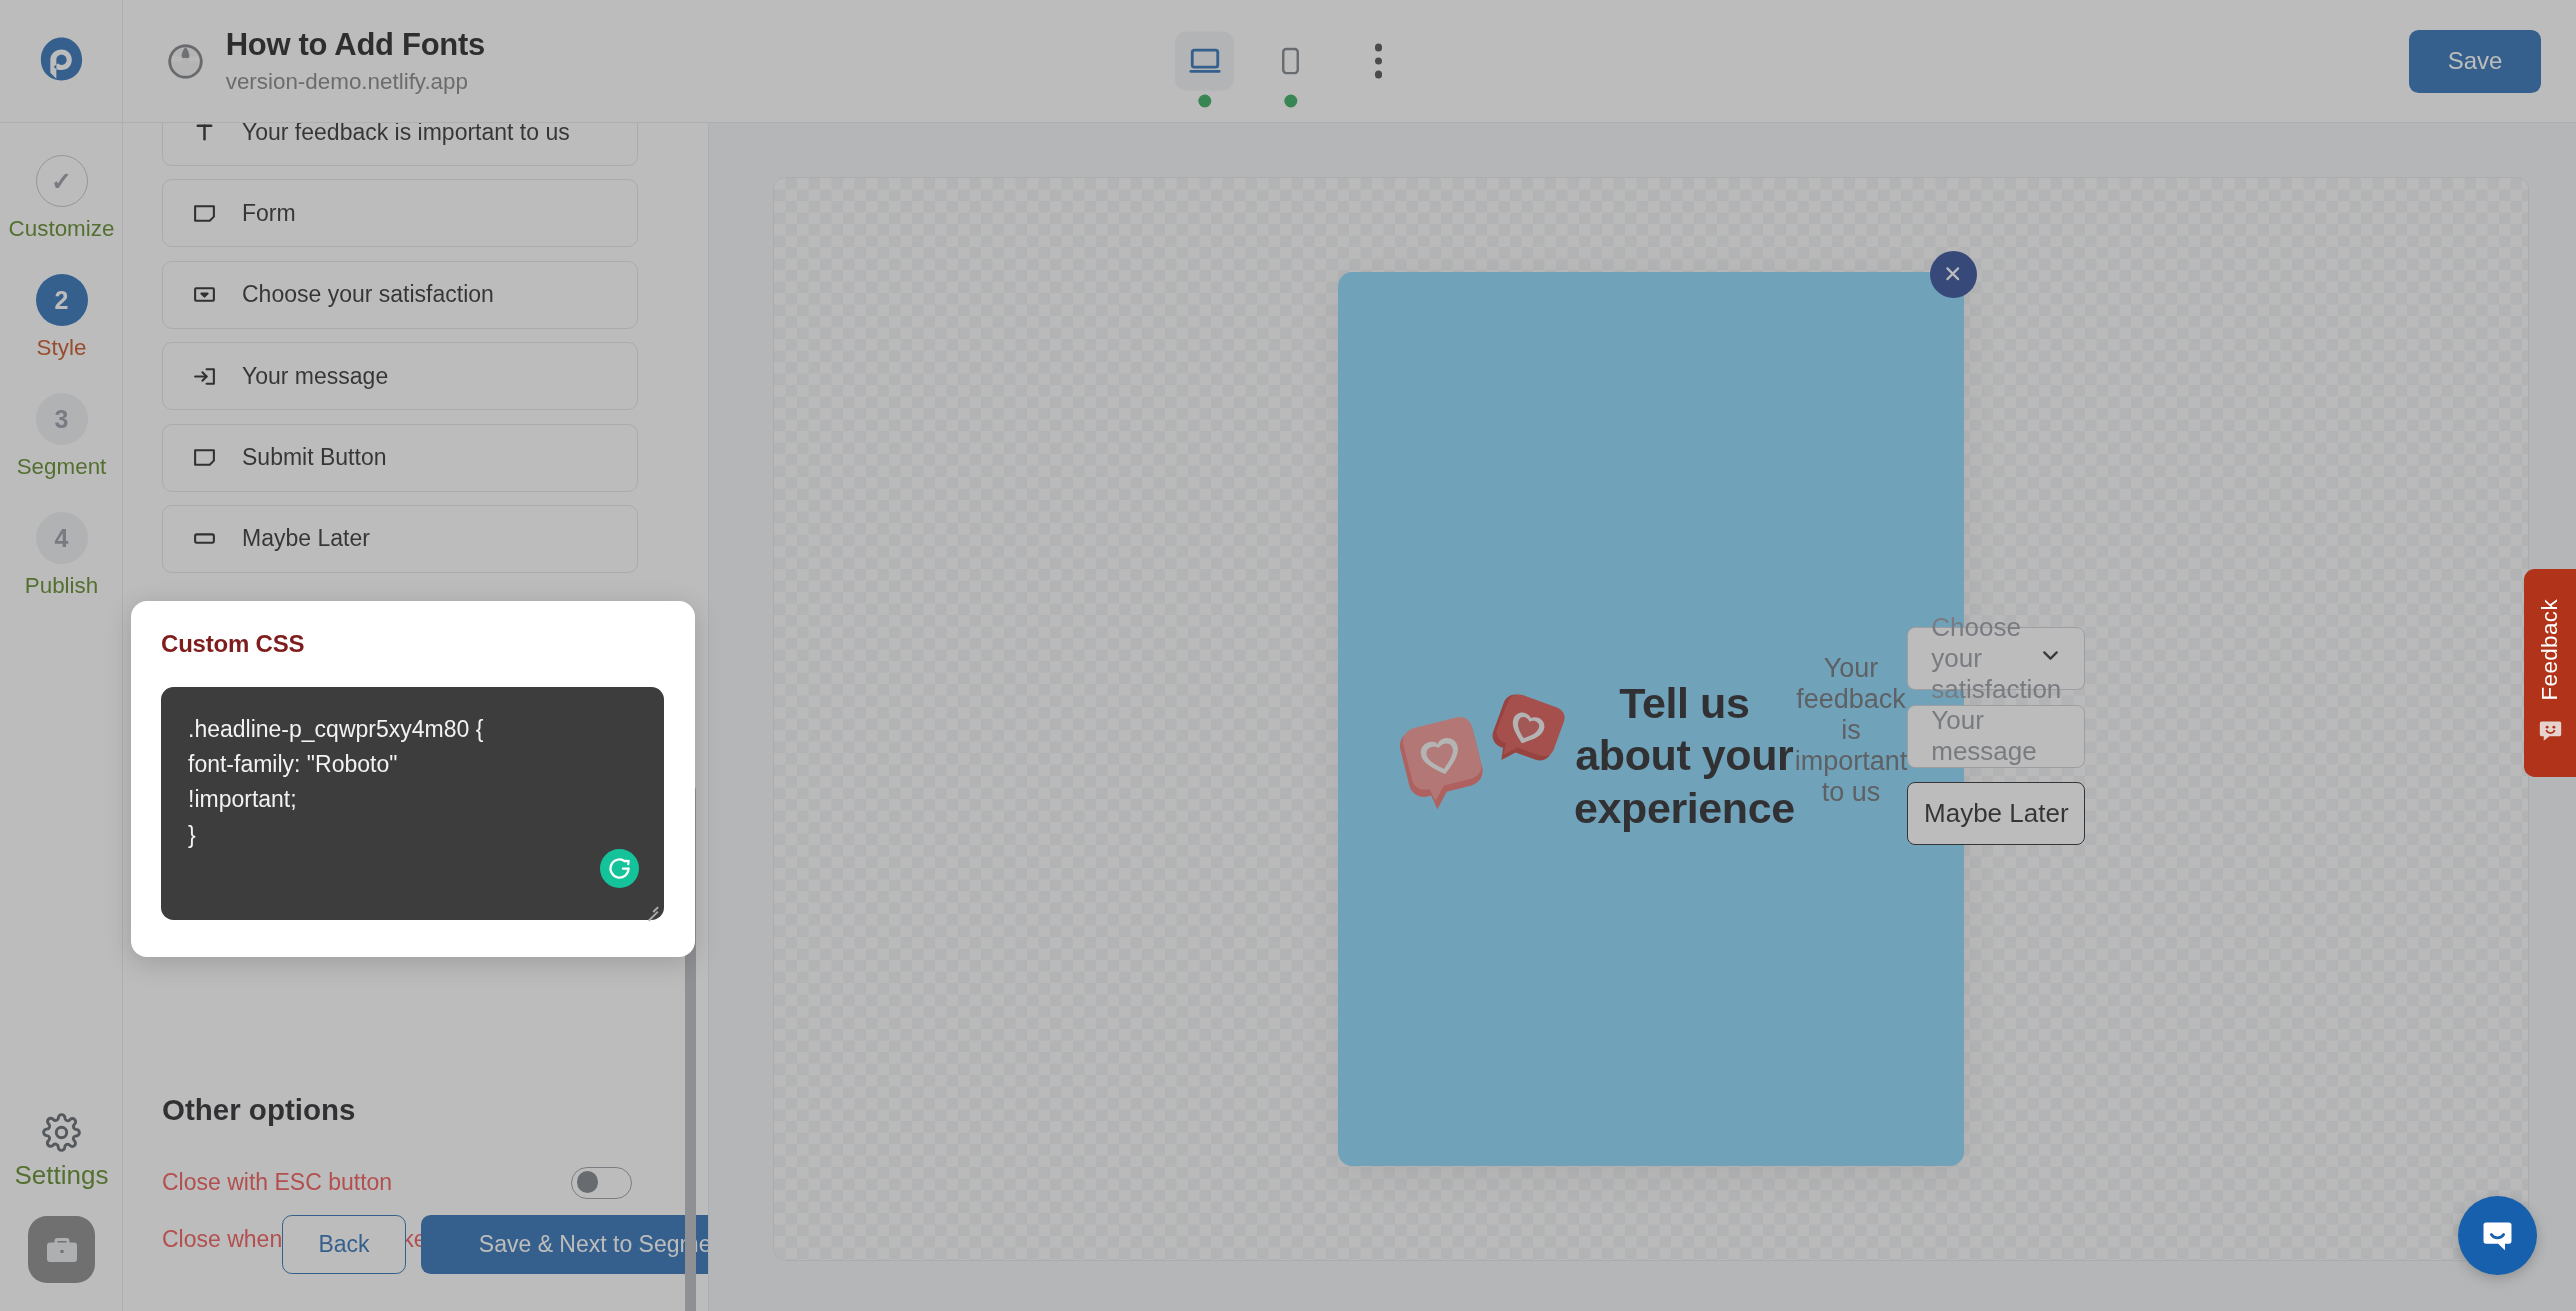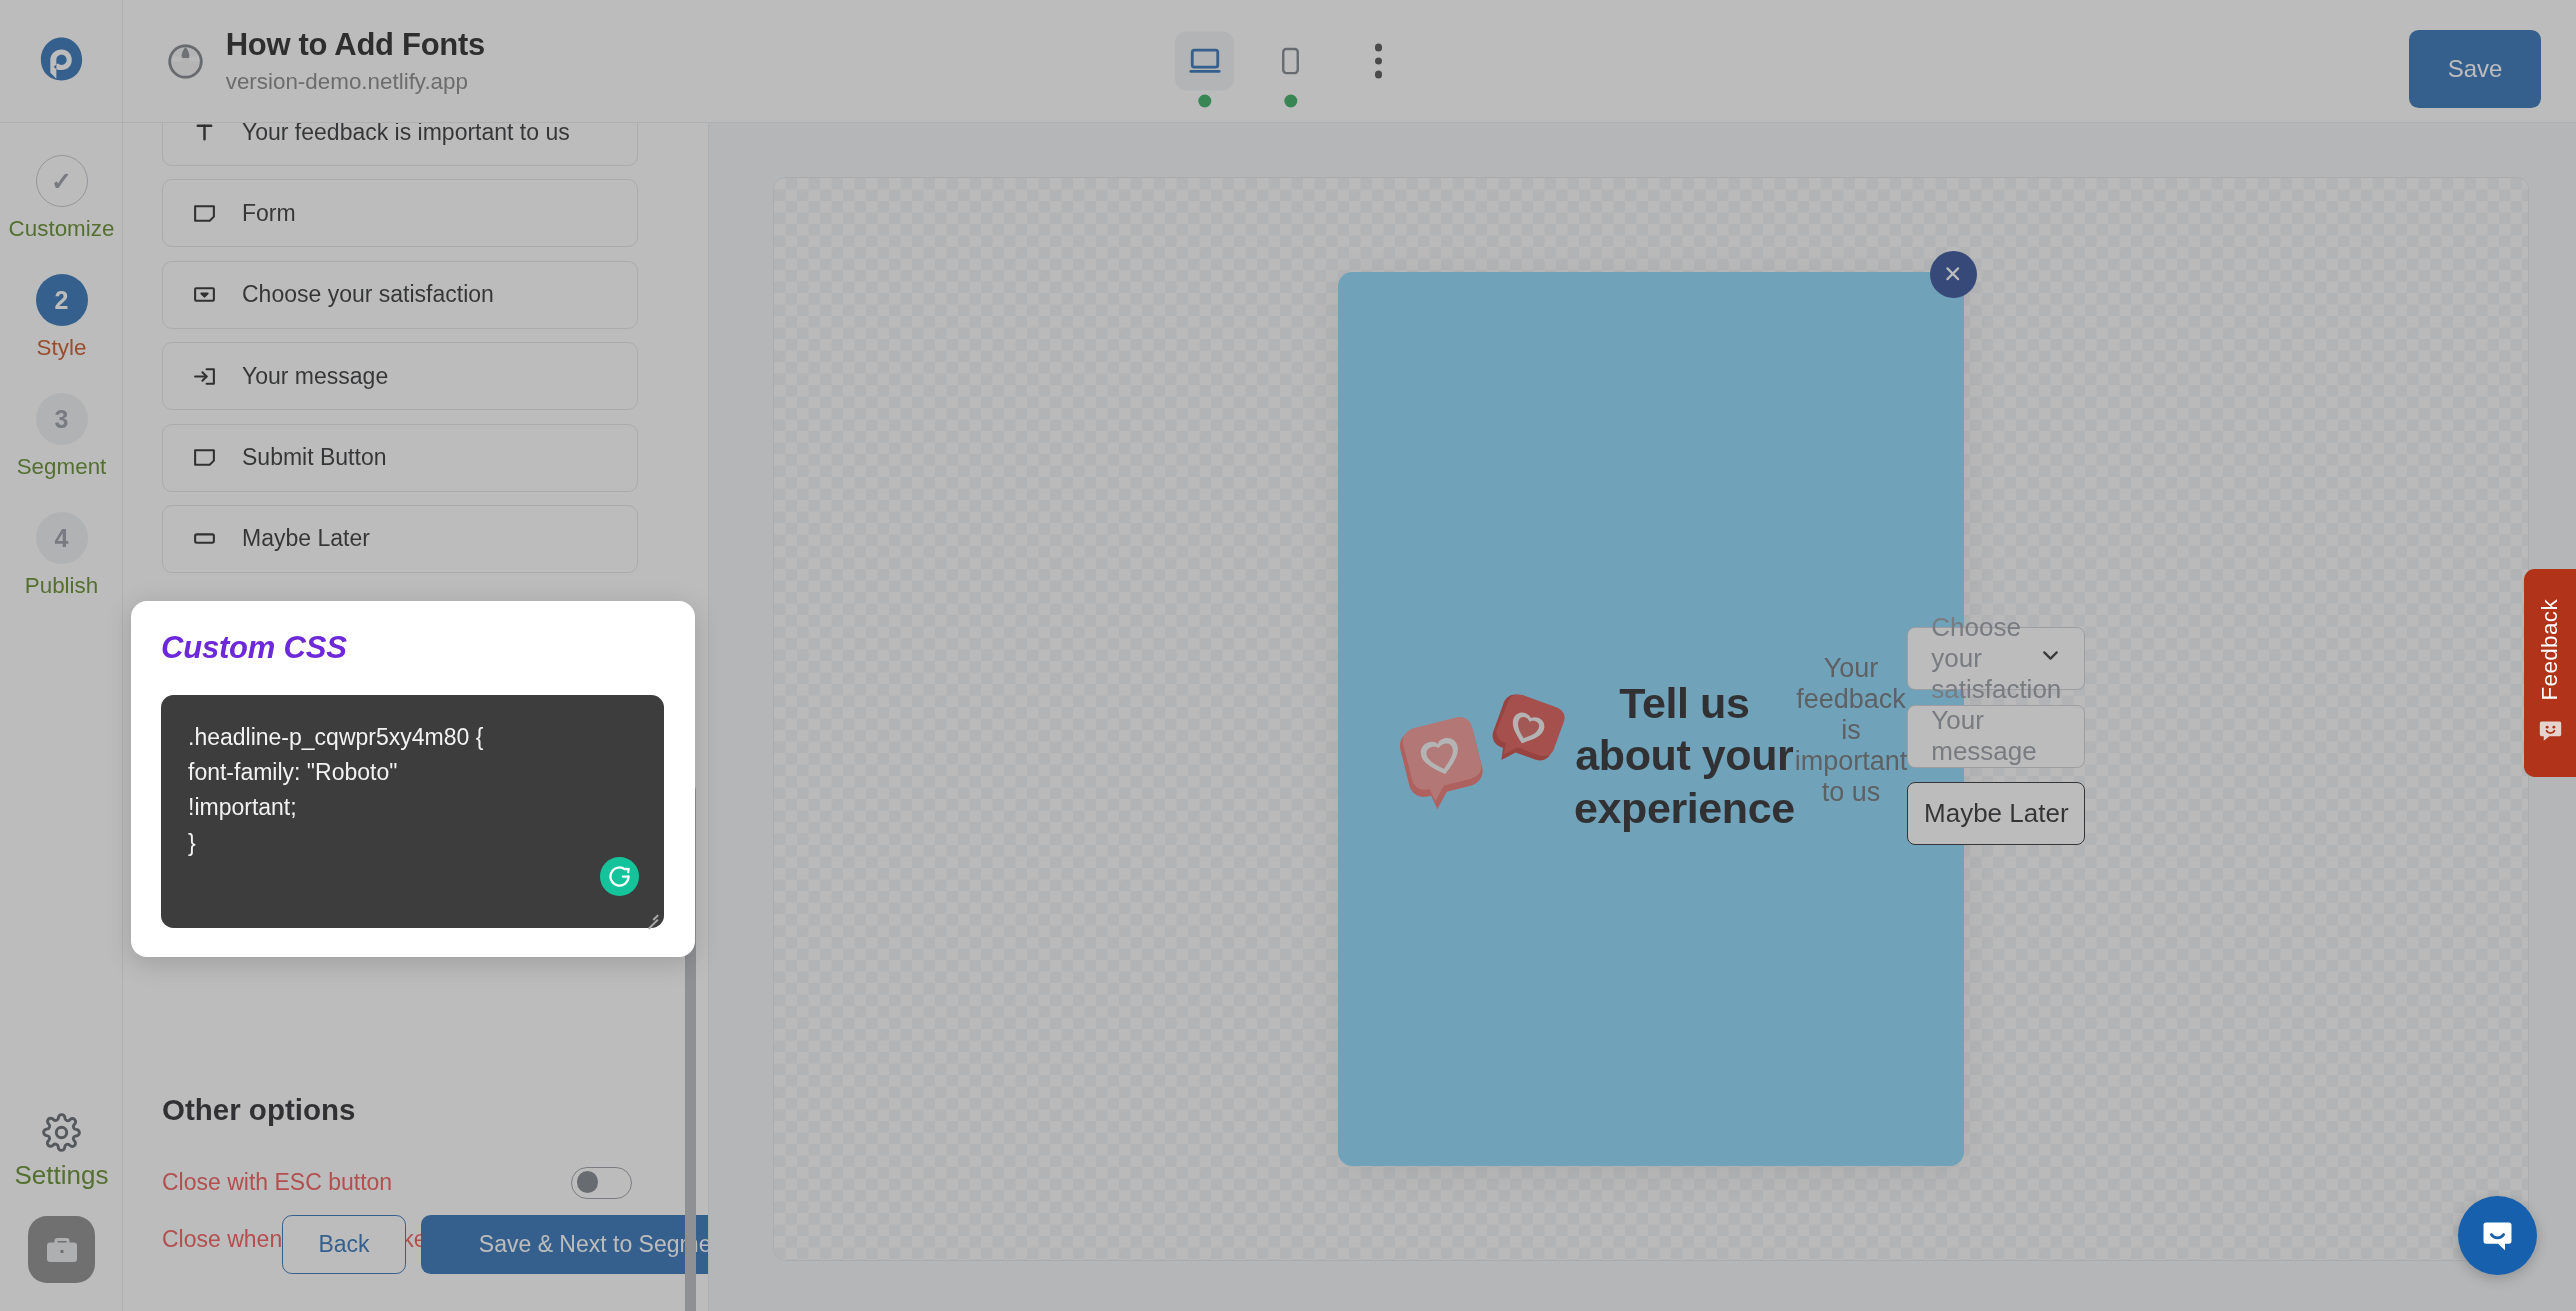--- a/index.html
+++ b/index.html
@@ -50,21 +50,21 @@
     width: 13.4px; height: 13.4px; border-radius: 50%; background: #1aa34a;
   }
   #kebab-btn {
     width: 45px; height: 59px; display: flex; flex-direction: column;
     align-items: center; justify-content: center; gap: 6.3px; cursor: pointer;
     background: none; border: none; margin-left: 9px;
   }
   #kebab-btn i { width: 7.2px; height: 7.2px; border-radius: 50%; background: #3d3d3d; display: block; }
 
   #save-button {
-    position: absolute; right: 35px; top: 29.5px; width: 132px; height: 78px;
+    position: absolute; right: 35px; top: 29.5px; width: 132px; height: 63px;
     background: #1760ad; color: #fff; border: none; border-radius: 9.8px;
     font-size: 24px; font-family: "Liberation Sans", sans-serif; cursor: pointer;
   }
 
   
   #rail {
     position: absolute; top: 123px; left: 0; width: 123px; height: 1189px;
     background: #ffffff; border-right: 0.9px solid #e6e8eb; z-index: 15;
   }
   .step {
@@ -139,21 +139,21 @@
     position: absolute; right: 11.6px; top: 662px; width: 11.6px; height: 555px;
     border-radius: 6.3px; background: #b0b4b9; cursor: pointer;
   }
 
   
   #custom-css-card {
     position: absolute; left: 131px; top: 601px; width: 564px; height: 356px;
     background: #ffffff; border-radius: 16px; z-index: 1000;
     box-shadow: 0 5.4px 27px rgba(0,0,0,0.16); padding: 29px 30px;
   }
-  #custom-css-title { font-size: 31px; font-weight: 700; color: #6d28d9; letter-spacing: -0.2px; font-style: italic; }
+  #custom-css-title { font-size: 24px; font-weight: 700; color: #7f1d1d; letter-spacing: -0.2px; }
   #custom-css-textarea-wrap {
     margin-top: 29px; width: 503px; height: 233px; background: #3d3d3d;
     border-radius: 12.5px; position: relative; padding: 25px 27px;
   }
   #custom-css-code {
     font-family: "Liberation Sans", sans-serif; font-size: 23px;
     line-height: 1.53; color: #f2f2f2; white-space: pre-wrap; word-break: break-word;
   }
   #grammarly-badge {
     position: absolute; right: 25px; bottom: 32px; width: 39px; height: 39px;

